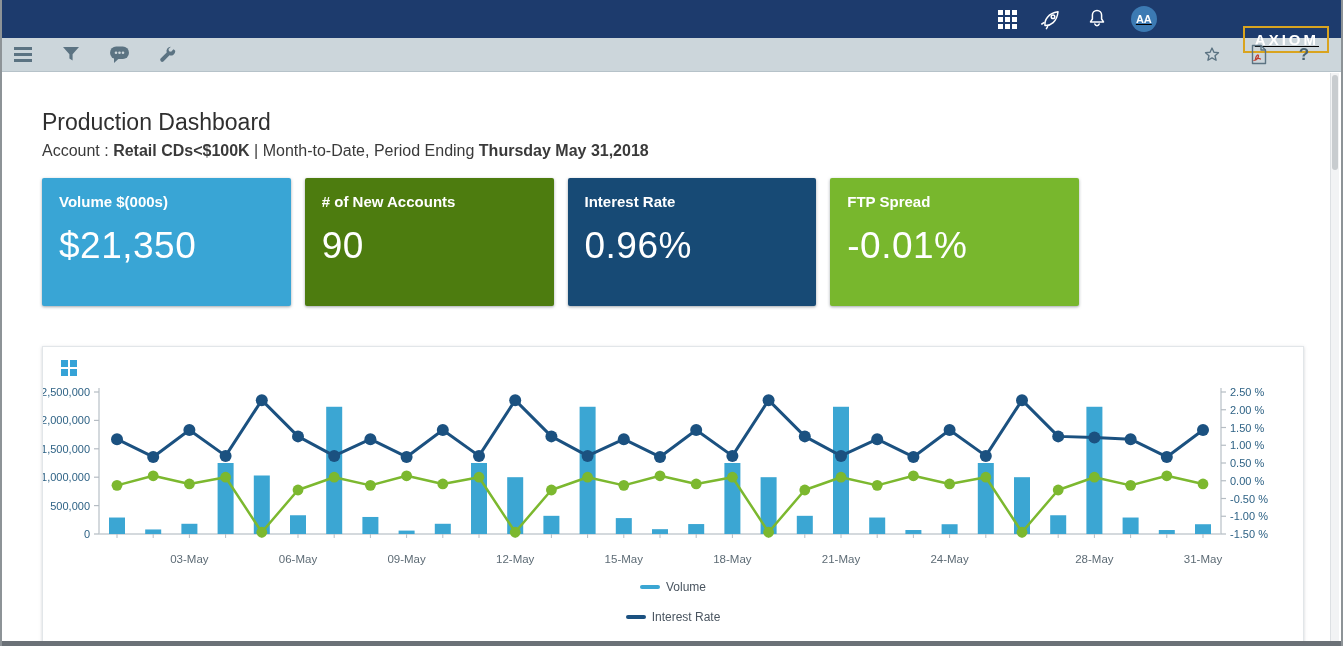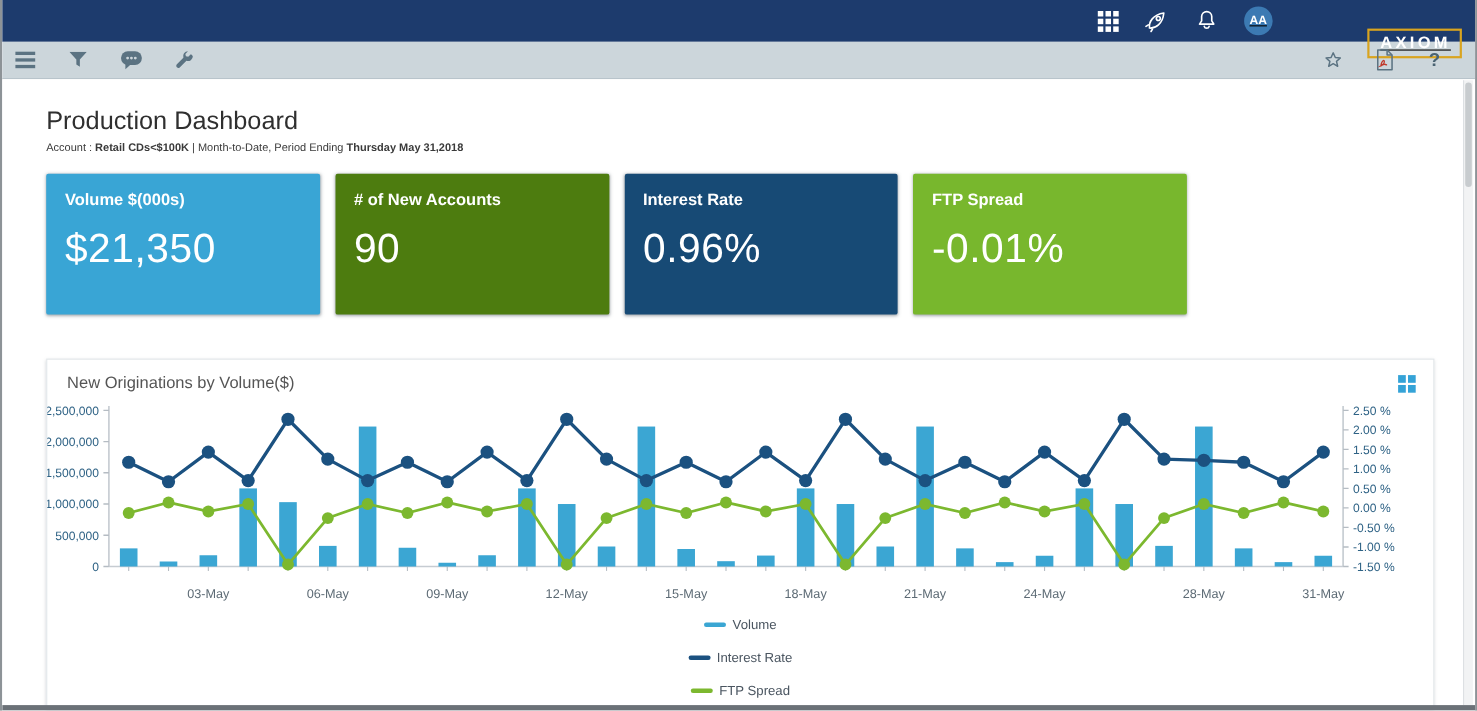--- a/index.html
+++ b/index.html
@@ -20,23 +20,23 @@
 
   
   .toolbar { height:34px; background:#ccd6db; border-bottom:1px solid #b6c2c9; display:flex; align-items:center; justify-content:space-between; padding:0 26px 0 10px; }
   .tb-group { display:flex; align-items:center; gap:26px; }
   .tb-icon { display:flex; align-items:center; justify-content:center; width:22px; height:22px; cursor:pointer; }
   .hamburger { display:flex; flex-direction:column; gap:3px; }
   .hamburger span { width:18px; height:3px; background:#5b7382; }
   .help-q { font-size:17px; font-weight:700; color:#4a6372; }
 
   
-  .main { padding:24px 40px 0 40px; background:#fff; height:573px; position:relative; }
+  .main { padding:37px 40px 0 40px; background:#fff; height:573px; position:relative; }
   .page-title { font-size:23px; font-weight:400; color:#2f2f2f; }
-  .page-subtitle { font-size:10px; color:#3a3a3a; margin-top:6px; }
+  .page-subtitle { font-size:16px; color:#3a3a3a; margin-top:6px; }
   .page-subtitle b { font-weight:700; }
 
   
   .kpi-row { display:flex; gap:14px; width:1037px; margin-top:18px; }
   .kpi { flex:1; height:128px; color:#fff; padding:15px 17px; border-radius:2px;
          box-shadow:0 1px 3px rgba(70,80,90,.5); }
   .kpi-label { font-size:15px; font-weight:700; }
   .kpi-value { font-size:37px; font-weight:400; margin-top:15px; letter-spacing:.5px; }
 
   
@@ -159,21 +159,20 @@
         <div class="kpi-value">0.96%</div>
       </div>
       <div class="kpi" style="background: rgb(120, 183, 45);">
         <div class="kpi-label">FTP Spread</div>
         <div class="kpi-value">-0.01%</div>
       </div>
     </div>
 
     <div class="chart-card">
       <div class="chart-head">
-        <div class="chart-title">New Originations by Volume($)</div>
         <div class="mini-grid">
             <span></span>
             <span></span>
             <span></span>
             <span></span>
           </div>
       </div>
       <svg id="chart-svg" style="display:block; margin-top:6px;" viewBox="0 0 1246 196" width="1246" height="196">
           <line x1="56" y1="6" x2="56" y2="152" stroke="#c6ccd2" stroke-width="1.5"></line>
           <line x1="1178" y1="6" x2="1178" y2="152" stroke="#c6ccd2" stroke-width="1.5"></line>

